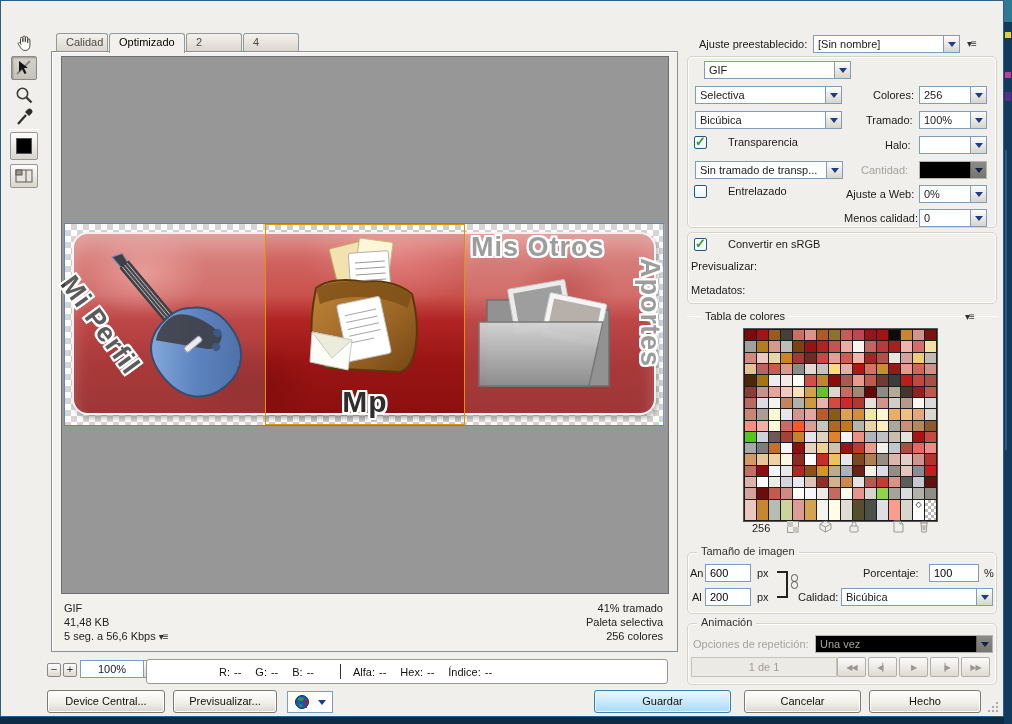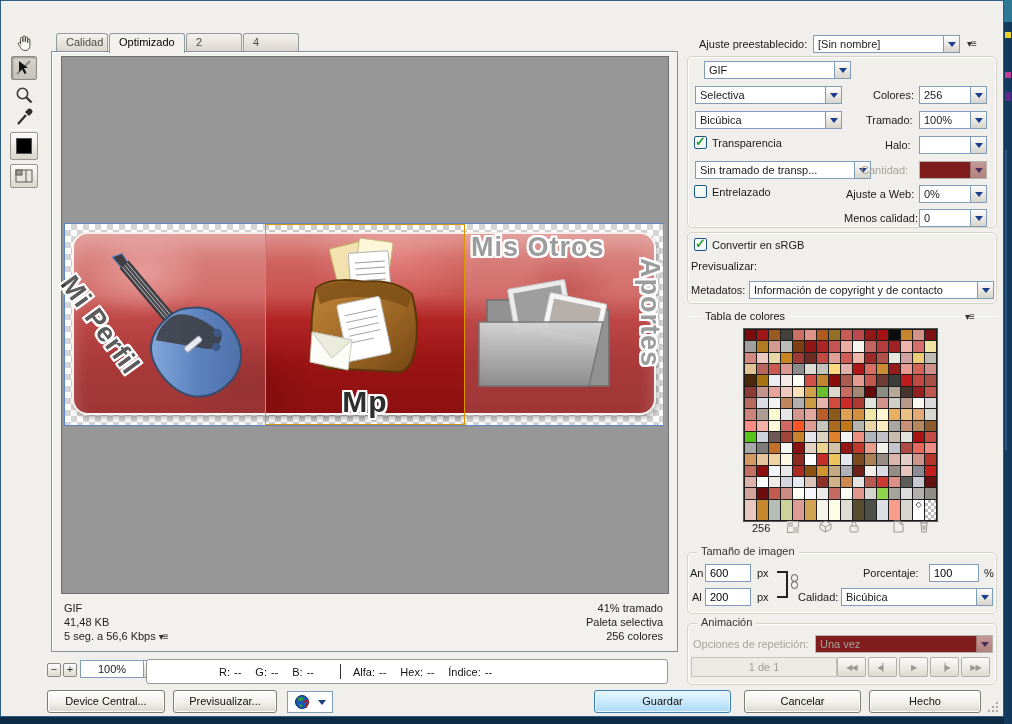--- a/index.html
+++ b/index.html
@@ -62,29 +62,29 @@
   .zoomdd{position:absolute;left:79px;top:659px;width:80px}
   .rgbpanel{position:absolute;left:145px;top:658px;width:522px;height:25px;background:#fff;border:1px solid #9a9a94;border-radius:3px;display:flex;align-items:center;font-size:11px;color:#111}
   .rgbpanel .grp{display:flex;gap:4px;margin-right:14px;white-space:nowrap}
   .vdiv{width:1px;height:15px;background:#333;margin:0 12px}
 
   
   .dd{height:18px;background:#fff;border:1px solid #7f9db9;display:flex;align-items:stretch;overflow:hidden}
   .dd .val{flex:1;padding:1px 4px;white-space:nowrap;overflow:hidden;line-height:15px}
   .dd .btn{width:16px;border-left:1px solid #7f9db9;background:linear-gradient(#fdfdfc,#d8d5cc);display:flex;align-items:center;justify-content:center}
   .dd .btn::after{content:"";border:4px solid transparent;border-top:5px solid #1c3c8c;margin-top:5px}
-  .dd.dis{background:#7f1d1d;border-color:#b6b3ac}
+  .dd.dis{background:#000000;border-color:#b6b3ac}
   .dd.dis .val{color:#a8a59e}
   .dd.dis .btn{border-left-color:#b6b3ac;opacity:.55}
   .inp{height:18px;border:1px solid #7f9db9;background:#fff;font-size:11px;font-family:"Liberation Sans",sans-serif;padding:0 4px}
   .lbl{position:absolute;white-space:nowrap}
   .lbl.dim{color:#a6a39c}
   .cb{width:13px;height:13px;border:1px solid #1d5987;background:linear-gradient(#fff,#f0f4f8);display:inline-block;position:relative;border-radius:2px}
   .cb.checked::after{content:"✓";position:absolute;left:0px;top:-3px;font-size:13px;font-weight:bold;color:#2ba12b}
-  .cbrow{position:absolute;display:flex;align-items:center;gap:5px}
+  .cbrow{position:absolute;display:flex;gap:21px}
 
   
   .gb{position:absolute;border:1px solid #d6d3ca;border-radius:5px;box-shadow:inset 0 0 0 1px #fcfcfa}
   .gb .legend{position:absolute;top:-8px;left:9px;background:#f0efec;padding:0 4px;font-size:11px;color:#333}
 
   
   .ct-head-line{position:absolute;height:1px;background:#d6d3ca;border-bottom:1px solid #fcfcfa}
   .palette{position:absolute;left:742px;top:327px;width:195px;height:194px;background:#1c1c1c;display:grid;grid-template-columns:repeat(16,1fr);gap:1px;padding:1px;border:1px solid #555}
   .sw{width:100%;height:100%}
   .sw-diamond{background:#fff;color:#000;font-size:8px;line-height:10px;text-align:center}
@@ -354,21 +354,21 @@
   <div class="cbrow" style="left:693px;top:135px">
     <span class="cb checked"></span>
     <span>Transparencia</span>
   </div>
   <span class="lbl" style="left:884px;top:138px">Halo:</span>
   <div class="dd abs" style="left:918px;top:135px;width:68px">
     <span class="val"></span>
     <span class="btn"></span>
   </div>
 
-  <div class="dd abs" style="left:694px;top:160px;width:176px">
+  <div class="dd abs" style="left:694px;top:160px;width:148px">
     <span class="val">Sin tramado de transp...</span>
     <span class="btn"></span>
   </div>
   <span class="lbl dim" style="left:860px;top:163px">Cantidad:</span>
   <div class="dd dis abs" style="left:918px;top:160px;width:68px">
     <span class="val"></span>
     <span class="btn"></span>
   </div>
 
   <div class="cbrow" style="left:693px;top:184px">
@@ -388,24 +388,20 @@
   </div>
 
   <div class="gb" style="left:686px;top:231px;width:310px;height:72px"></div>
 
   <div class="cbrow" style="left:693px;top:237px">
     <span class="cb checked"></span>
     <span>Convertir en sRGB</span>
   </div>
   <span class="lbl" style="left:690px;top:259px">Previsualizar:</span>
   <span class="lbl" style="left:690px;top:283px">Metadatos:</span>
-  <div class="dd abs" style="left:748px;top:280px;width:245px">
-    <span class="val">Información de copyright y de contacto</span>
-    <span class="btn"></span>
-  </div>
 
   <div class="ct-head-line" style="left:686px;top:315px;width:310px"></div>
   <span class="lbl" style="left:700px;top:309px;background:#f0efec;padding:0 4px">Tabla de colores</span>
   <span class="lbl menuicon" style="left:964px;top:310px">▾≡</span>
 
   <div class="palette" id="palette-grid">
       <div class="sw" style="background: rgb(122, 12, 12);"></div>
       <div class="sw" style="background: rgb(160, 22, 22);"></div>
       <div class="sw" style="background: rgb(154, 90, 34);"></div>
       <div class="sw" style="background: rgb(68, 64, 58);"></div>

